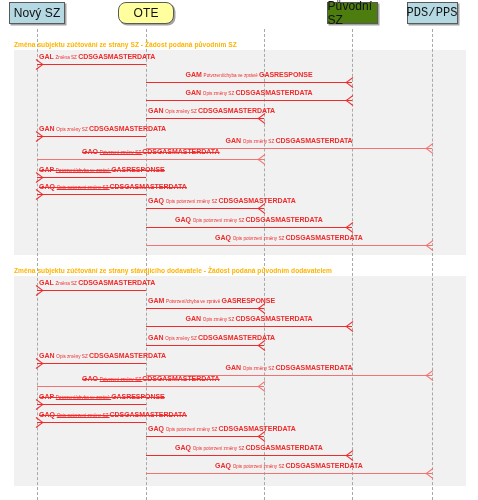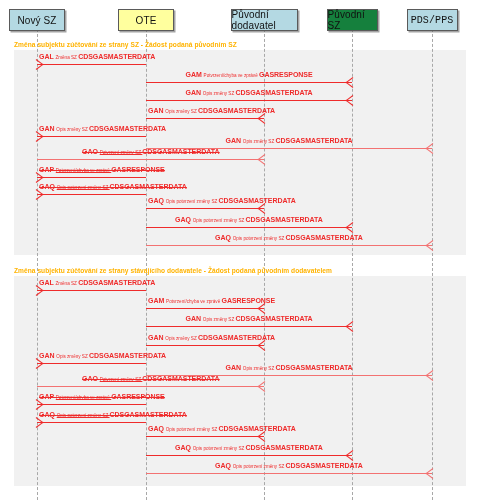--- a/index.html
+++ b/index.html
@@ -6,30 +6,30 @@
   body{
     width:478px;height:500px;
     background:#ffffff;
     font-family:"Liberation Sans", sans-serif;
     overflow:hidden;
   }
   #diagram{position:relative;width:478px;height:500px;}
 
   
   .actor{
-    position:absolute;top:9px;height:22px;
+    position:absolute;top:2px;height:22px;
     border:1px solid #5a5a5a;
     box-sizing:border-box;
     display:flex;align-items:center;justify-content:center;
-    font-size:10px;color:#111111;
+    font-size:12px;color:#111111;
     letter-spacing:.1px;
     box-shadow:1.5px 1.5px 0 rgba(90,90,90,.55);
   }
   .actor.blue{background:#b4d9e3;}
-  .actor.yellow{background:#ffff9e;}
+  .actor.yellow{background:#ffff9e;border-radius:8px;}
 
   
   .lifeline{
     position:absolute;width:0;
     border-left:1px dashed #a8a8a8;
   }
 
   
   .band{position:absolute;left:14px;width:452px;background:#f1f1f1;}
 
@@ -80,24 +80,21 @@
     <div class="lifeline" style="left: 146px; top: 29px; height: 471px; border-left-color: rgb(168, 168, 168);"></div>
     <div class="lifeline" style="left: 264px; top: 29px; height: 471px; border-left-color: rgb(168, 168, 168);"></div>
     <div class="lifeline" style="left: 352px; top: 29px; height: 471px; border-left-color: rgb(168, 168, 168);"></div>
     <div class="lifeline" style="left: 432px; top: 29px; height: 471px; border-left-color: rgb(168, 168, 168);"></div>
     <div class="actor blue" style="left: 9px; width: 56px; background: rgb(180, 217, 227);">
       <span>Nový SZ</span>
     </div>
     <div class="actor yellow" style="left: 118px; width: 56px; background: rgb(255, 255, 158);">
       <span>OTE</span>
     </div>
-    <div class="actor blue" style="left: 230.5px; width: 67px; background: rgb(180, 217, 227);">
-      <span>Původní dodavatel</span>
-    </div>
-    <div class="actor blue" style="left: 326.5px; width: 51px; background: #15803d;">
+    <div class="actor blue" style="left: 326.5px; width: 51px; background: #4d7c0f;">
       <span>Původní SZ</span>
     </div>
     <div class="actor blue" style="left: 406.5px; width: 51px; background: rgb(180, 217, 227); font-family: Liberation Mono, monospace;">
       <span>PDS/PPS</span>
     </div>
     <div class="section-title" style="top: 41px; color: rgb(255, 179, 0);">Změna subjektu zúčtování ze strany SZ - Žádost podaná původním SZ</div>
     <div class="section-title" style="top: 267px; color: rgb(255, 179, 0);">Změna subjektu zúčtování ze strany stávajícího dodavatele - Žádost podaná původním dodavatelem</div>
     <div class="msg" style="left: 37px; width: 109px; top: 64px;">
       <div class="line"></div>
       <div class="head left"></div>

